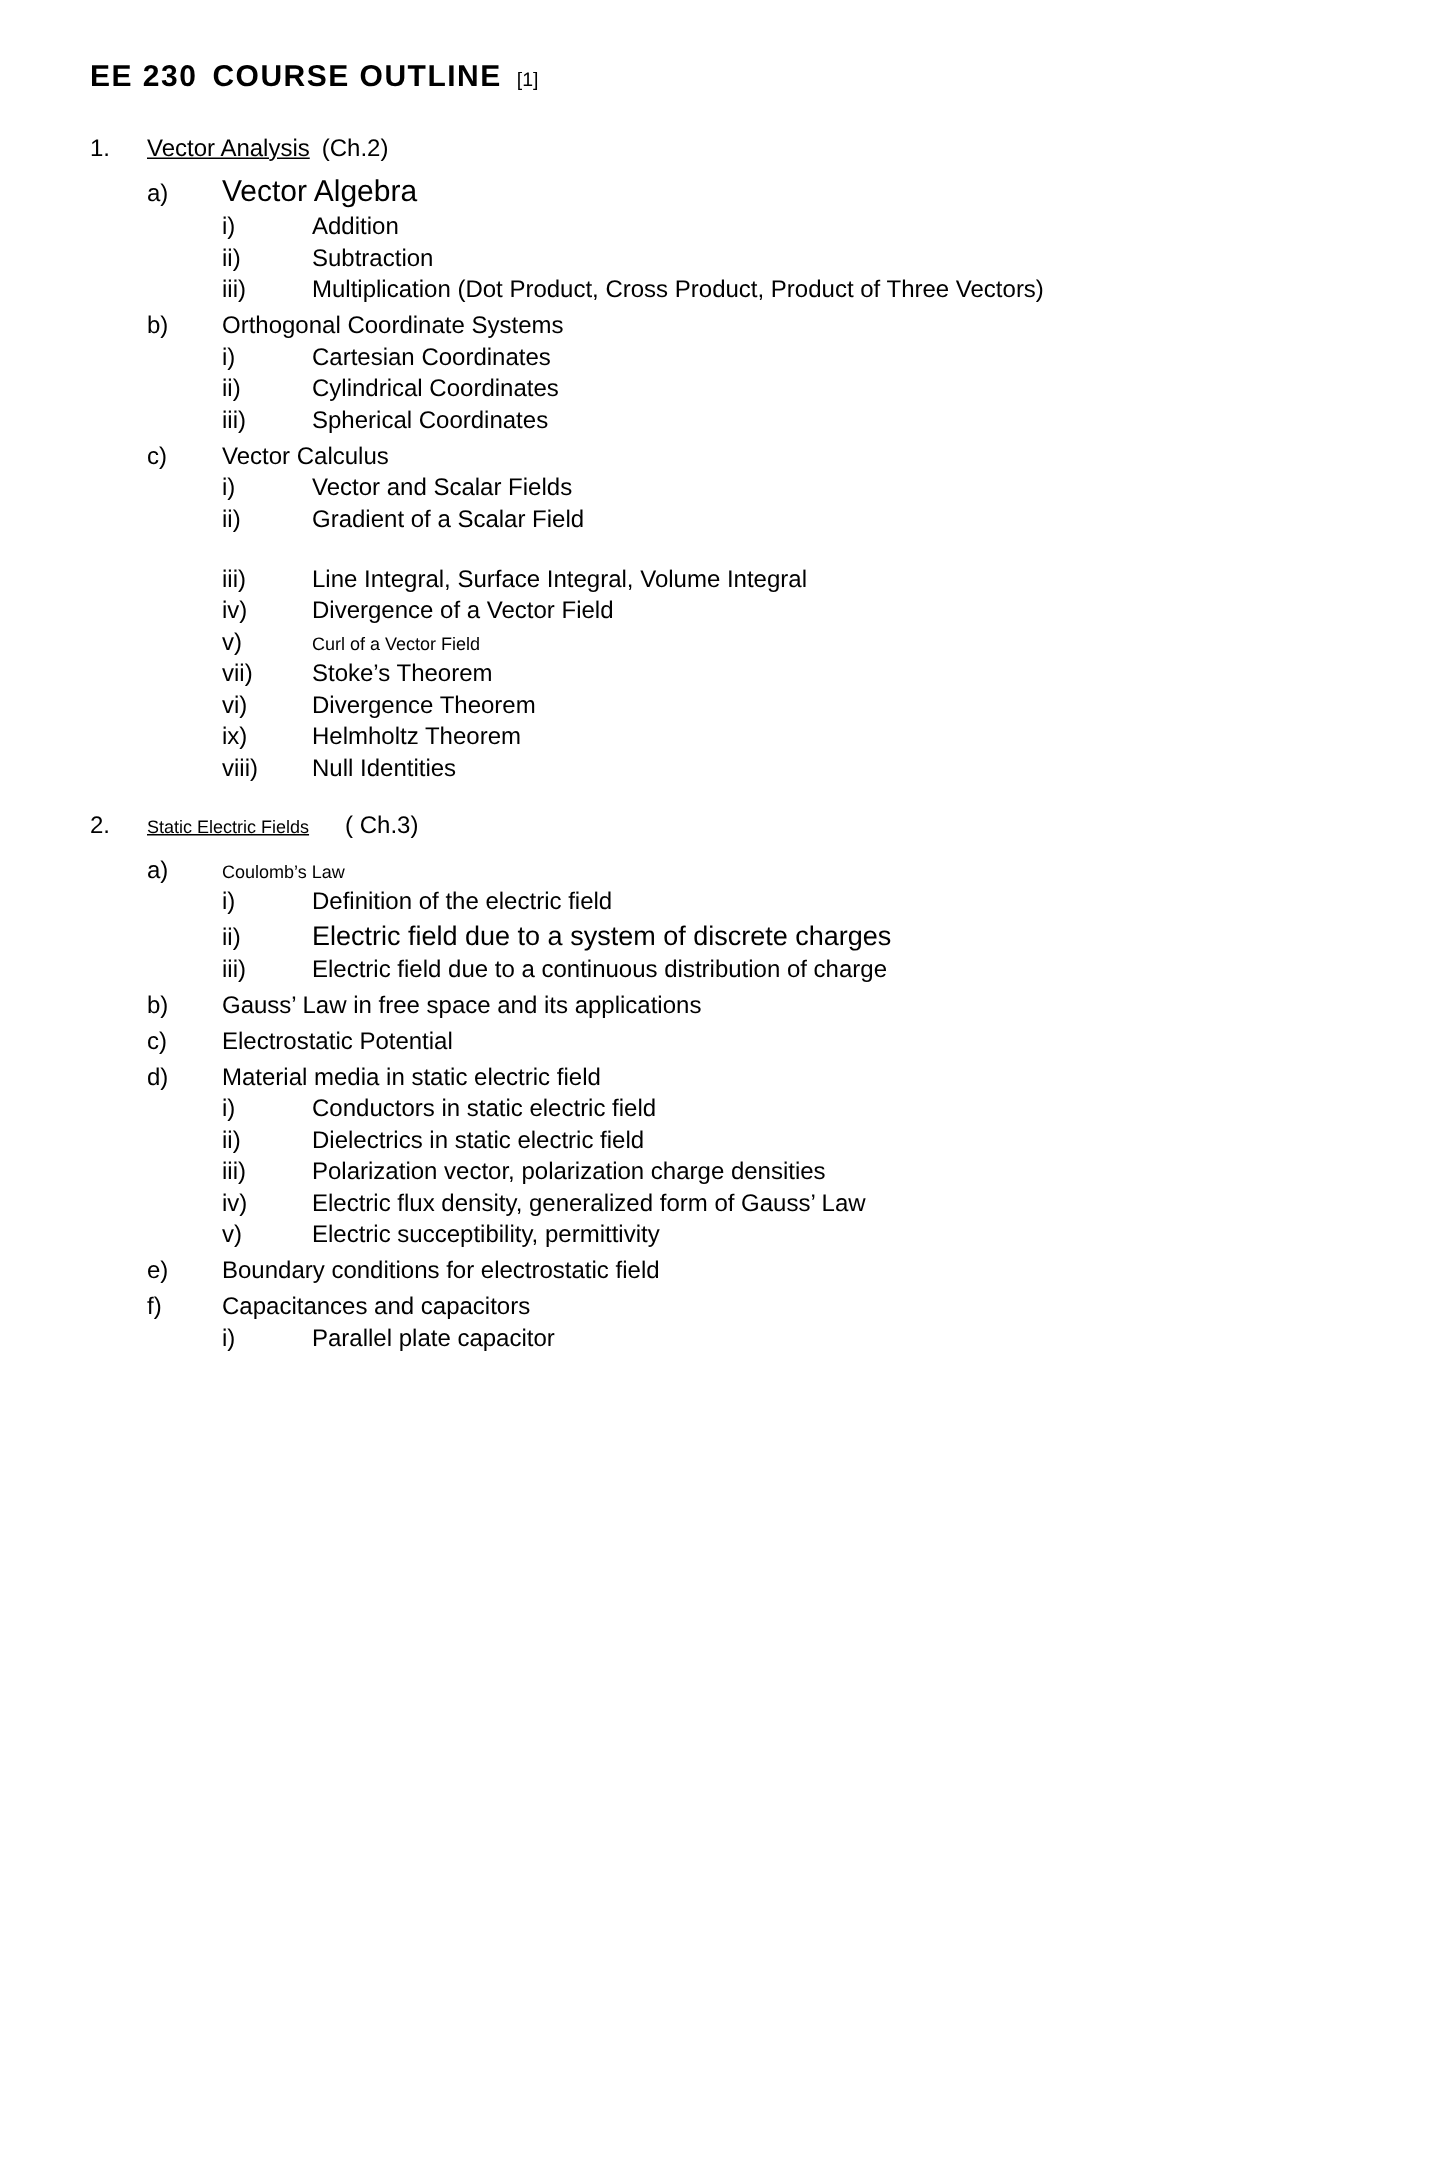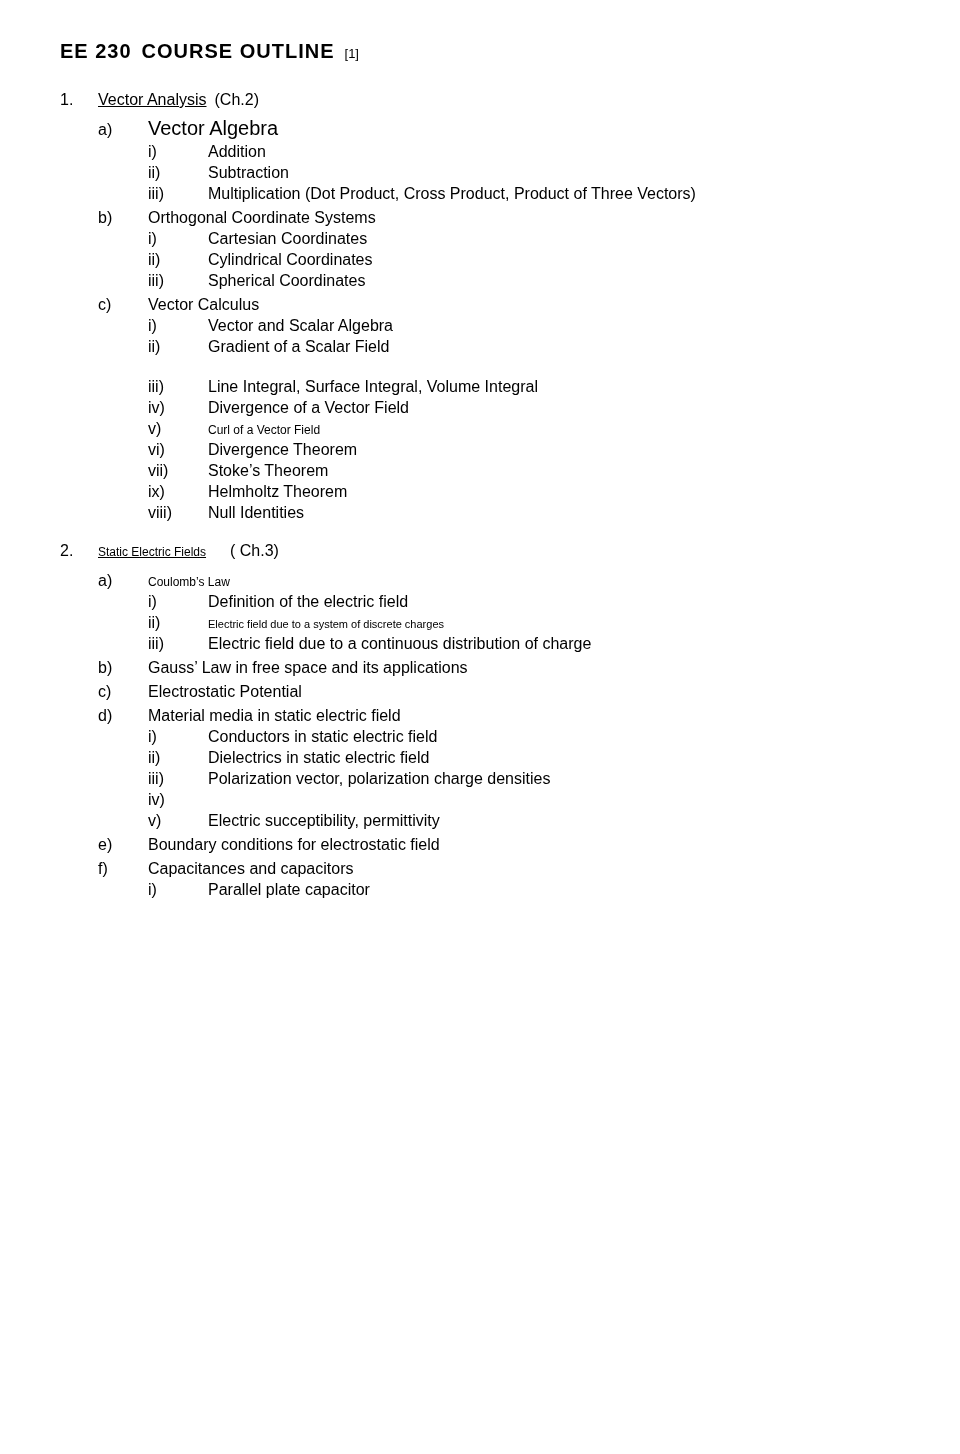--- a/index.html
+++ b/index.html
@@ -100,21 +100,21 @@
   <div style="margin-bottom:6px;">
     <div class="row" style="margin-bottom:3px;">
       <span style="min-width:38px;"></span>
       <span style="min-width:50px; font-size:16px;">c)</span>
       <span style="font-size:16px;">Vector Calculus</span>
     </div>
     <div class="row" style="margin-bottom:3px;">
       <span style="min-width:38px;"></span>
       <span style="min-width:50px;"></span>
       <span style="min-width:60px; font-size:16px;">i)</span>
-      <span style="font-size:16px;">Vector and Scalar Algebra</span>
+      <span style="font-size:16px;">Vector and Scalar Fields</span>
     </div>
     <div class="row" style="margin-bottom:3px;">
       <span style="min-width:38px;"></span>
       <span style="min-width:50px;"></span>
       <span style="min-width:60px; font-size:16px;">ii)</span>
       <span style="font-size:16px;">Gradient of a Scalar Field</span>
     </div>
     <div class="row" style="margin-bottom:3px;">
       <span style="min-width:38px;"></span>
       <span style="min-width:50px;"></span>
@@ -129,28 +129,28 @@
     </div>
     <div class="row" style="margin-bottom:3px;">
       <span style="min-width:38px;"></span>
       <span style="min-width:50px;"></span>
       <span style="min-width:60px; font-size:16px;">v)</span>
       <span style="font-size:12px;">Curl of a Vector Field</span>
     </div>
     <div class="row" style="margin-bottom:3px;">
       <span style="min-width:38px;"></span>
       <span style="min-width:50px;"></span>
+      <span style="min-width:60px; font-size:16px;">vii)</span>
+      <span style="font-size:16px;">Stoke’s Theorem</span>
+    </div>
+    <div class="row" style="margin-bottom:3px;">
+      <span style="min-width:38px;"></span>
+      <span style="min-width:50px;"></span>
       <span style="min-width:60px; font-size:16px;">vi)</span>
       <span style="font-size:16px;">Divergence Theorem</span>
-    </div>
-    <div class="row" style="margin-bottom:3px;">
-      <span style="min-width:38px;"></span>
-      <span style="min-width:50px;"></span>
-      <span style="min-width:60px; font-size:16px;">vii)</span>
-      <span style="font-size:16px;">Stoke’s Theorem</span>
     </div>
     <div class="row" style="margin-bottom:3px;">
       <span style="min-width:38px;"></span>
       <span style="min-width:50px;"></span>
       <span style="min-width:60px; font-size:16px;">ix)</span>
       <span style="font-size:16px;">Helmholtz Theorem</span>
     </div>
     <div class="row" style="margin-bottom:3px;">
       <span style="min-width:38px;"></span>
       <span style="min-width:50px;"></span>
@@ -176,21 +176,21 @@
     <div class="row" style="margin-bottom:3px;">
       <span style="min-width:38px;"></span>
       <span style="min-width:50px;"></span>
       <span style="min-width:60px; font-size:16px;">i)</span>
       <span style="font-size:16px;">Definition of the electric field</span>
     </div>
     <div class="row" style="margin-bottom:3px;">
       <span style="min-width:38px;"></span>
       <span style="min-width:50px;"></span>
       <span style="min-width:60px; font-size:16px;">ii)</span>
-      <span style="font-size:11px;text-align:center;">Electric field due to a system of discrete charges</span>
+      <span style="font-size:18px;text-align:center;">Electric field due to a system of discrete charges</span>
     </div>
     <div class="row" style="margin-bottom:3px;">
       <span style="min-width:38px;"></span>
       <span style="min-width:50px;"></span>
       <span style="min-width:60px; font-size:16px;">iii)</span>
       <span style="font-size:16px;">Electric field due to a continuous distribution of charge</span>
     </div>
   </div>
 
   <div style="margin-bottom:6px;">
@@ -230,20 +230,21 @@
     <div class="row" style="margin-bottom:3px;">
       <span style="min-width:38px;"></span>
       <span style="min-width:50px;"></span>
       <span style="min-width:60px; font-size:16px;">iii)</span>
       <span style="font-size:16px;">Polarization vector, polarization charge densities</span>
     </div>
     <div class="row" style="margin-bottom:3px;">
       <span style="min-width:38px;"></span>
       <span style="min-width:50px;"></span>
       <span style="min-width:60px; font-size:16px;">iv)</span>
+      <span style="font-size:16px;">Electric flux density, generalized form of Gauss’ Law</span>
     </div>
     <div class="row" style="margin-bottom:3px;">
       <span style="min-width:38px;"></span>
       <span style="min-width:50px;"></span>
       <span style="min-width:60px; font-size:16px;">v)</span>
       <span style="font-size:16px;">Electric succeptibility, permittivity</span>
     </div>
   </div>
 
   <div style="margin-bottom:6px;">

